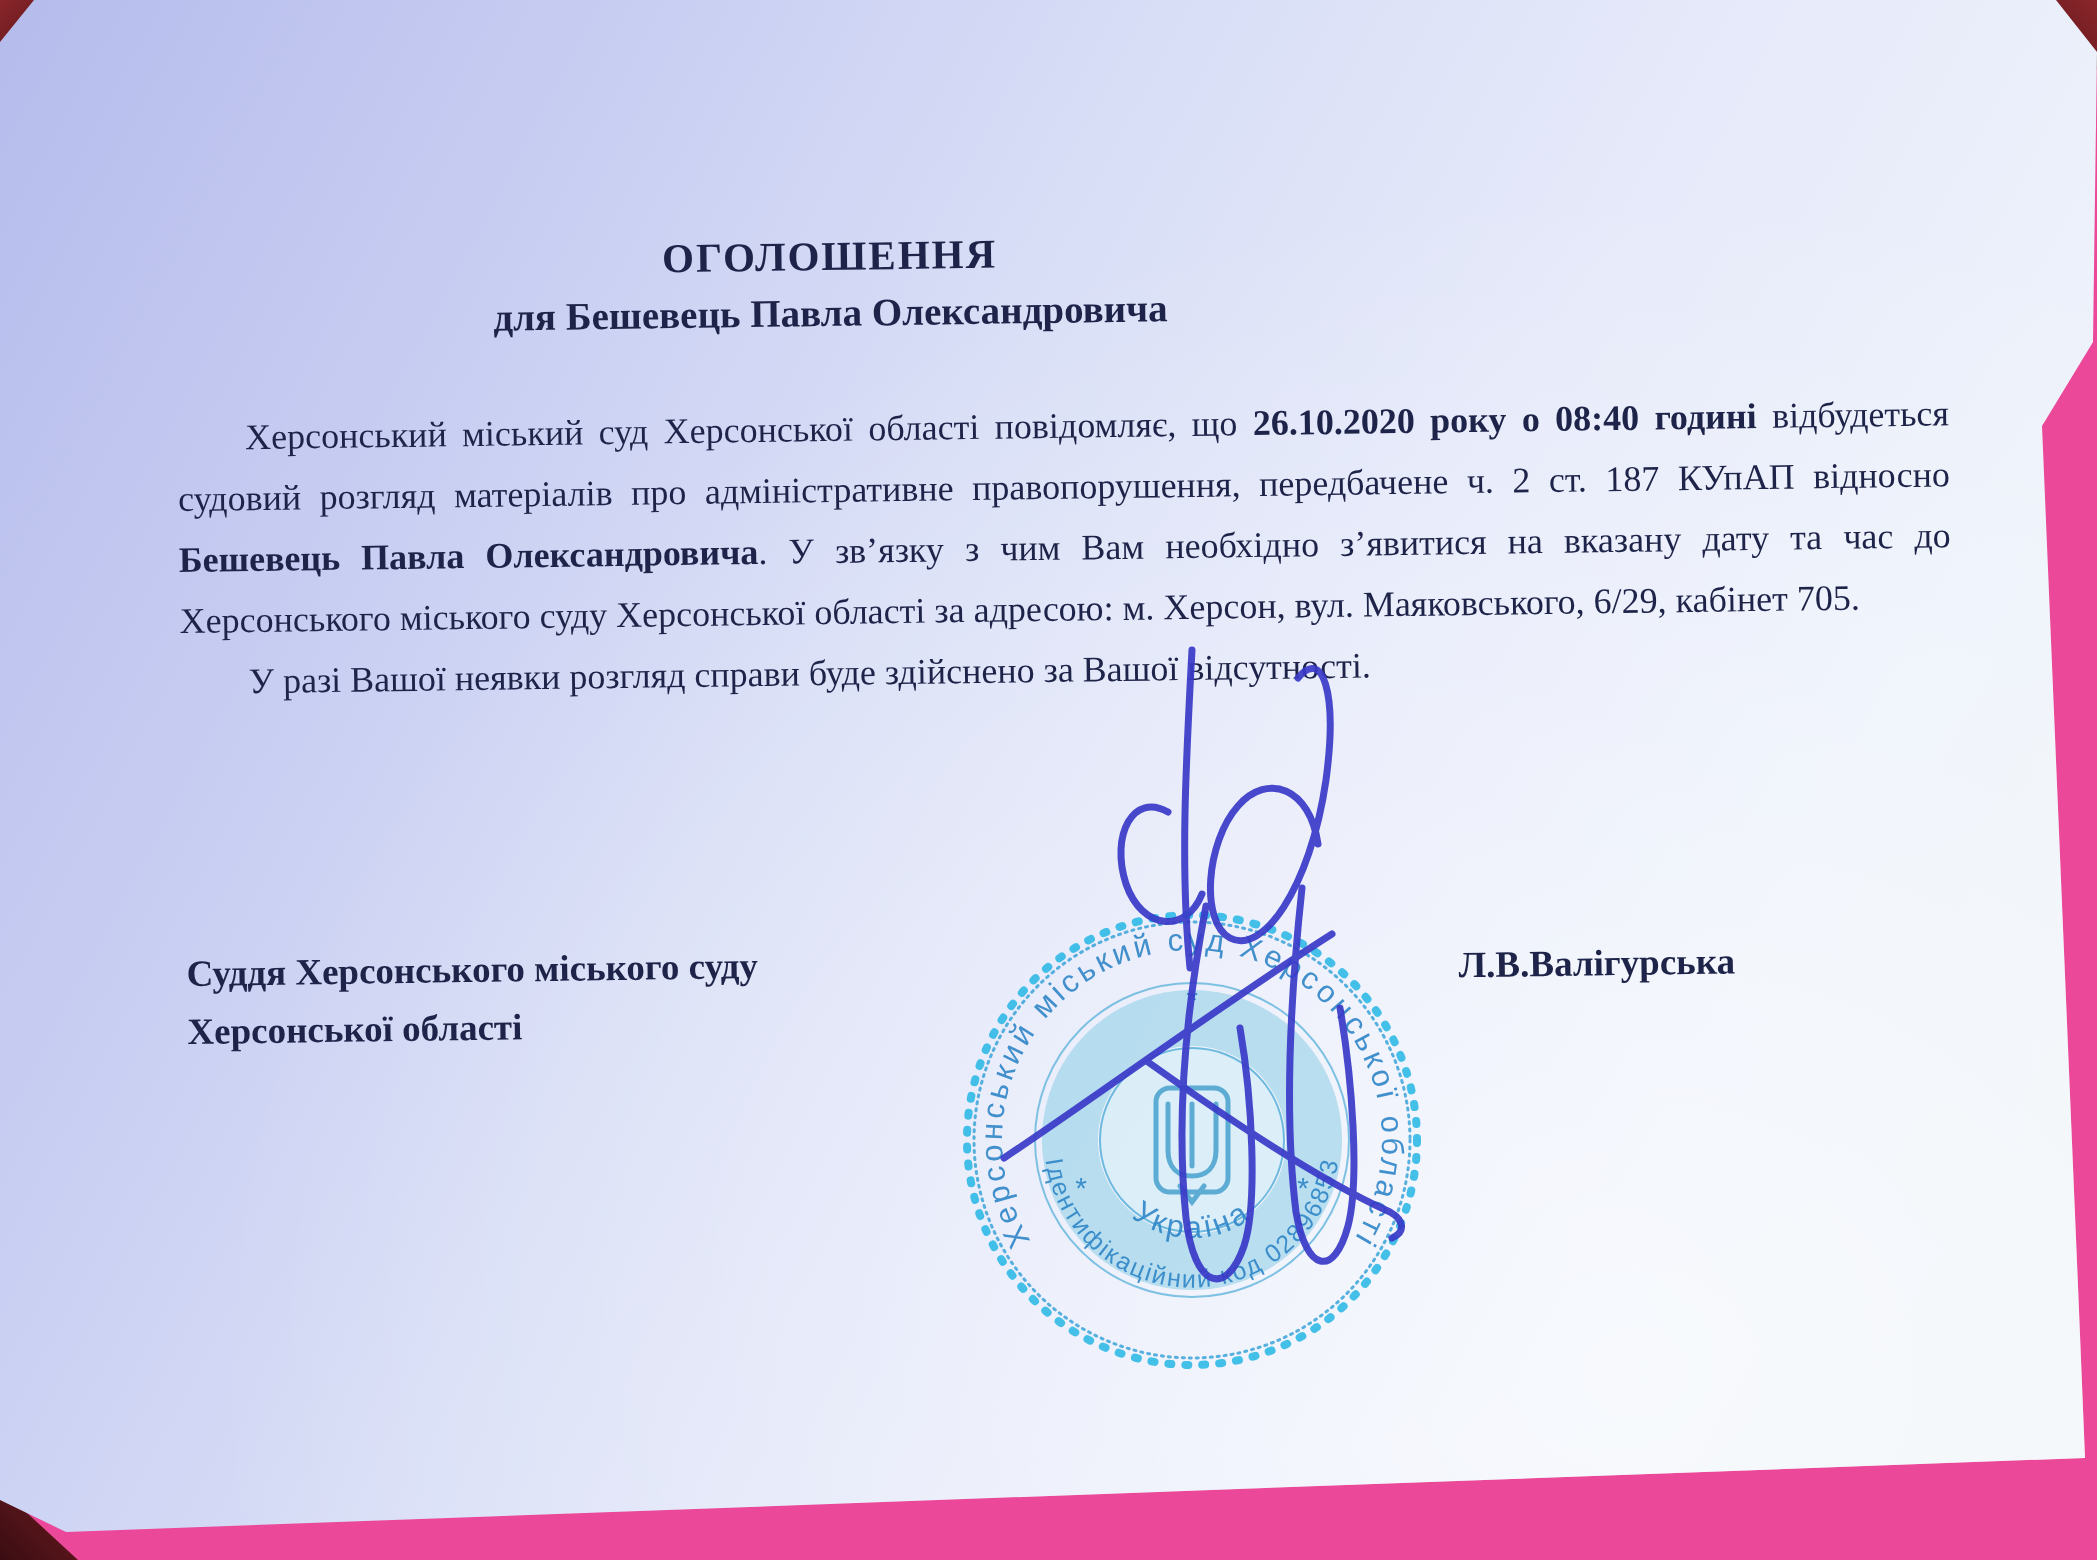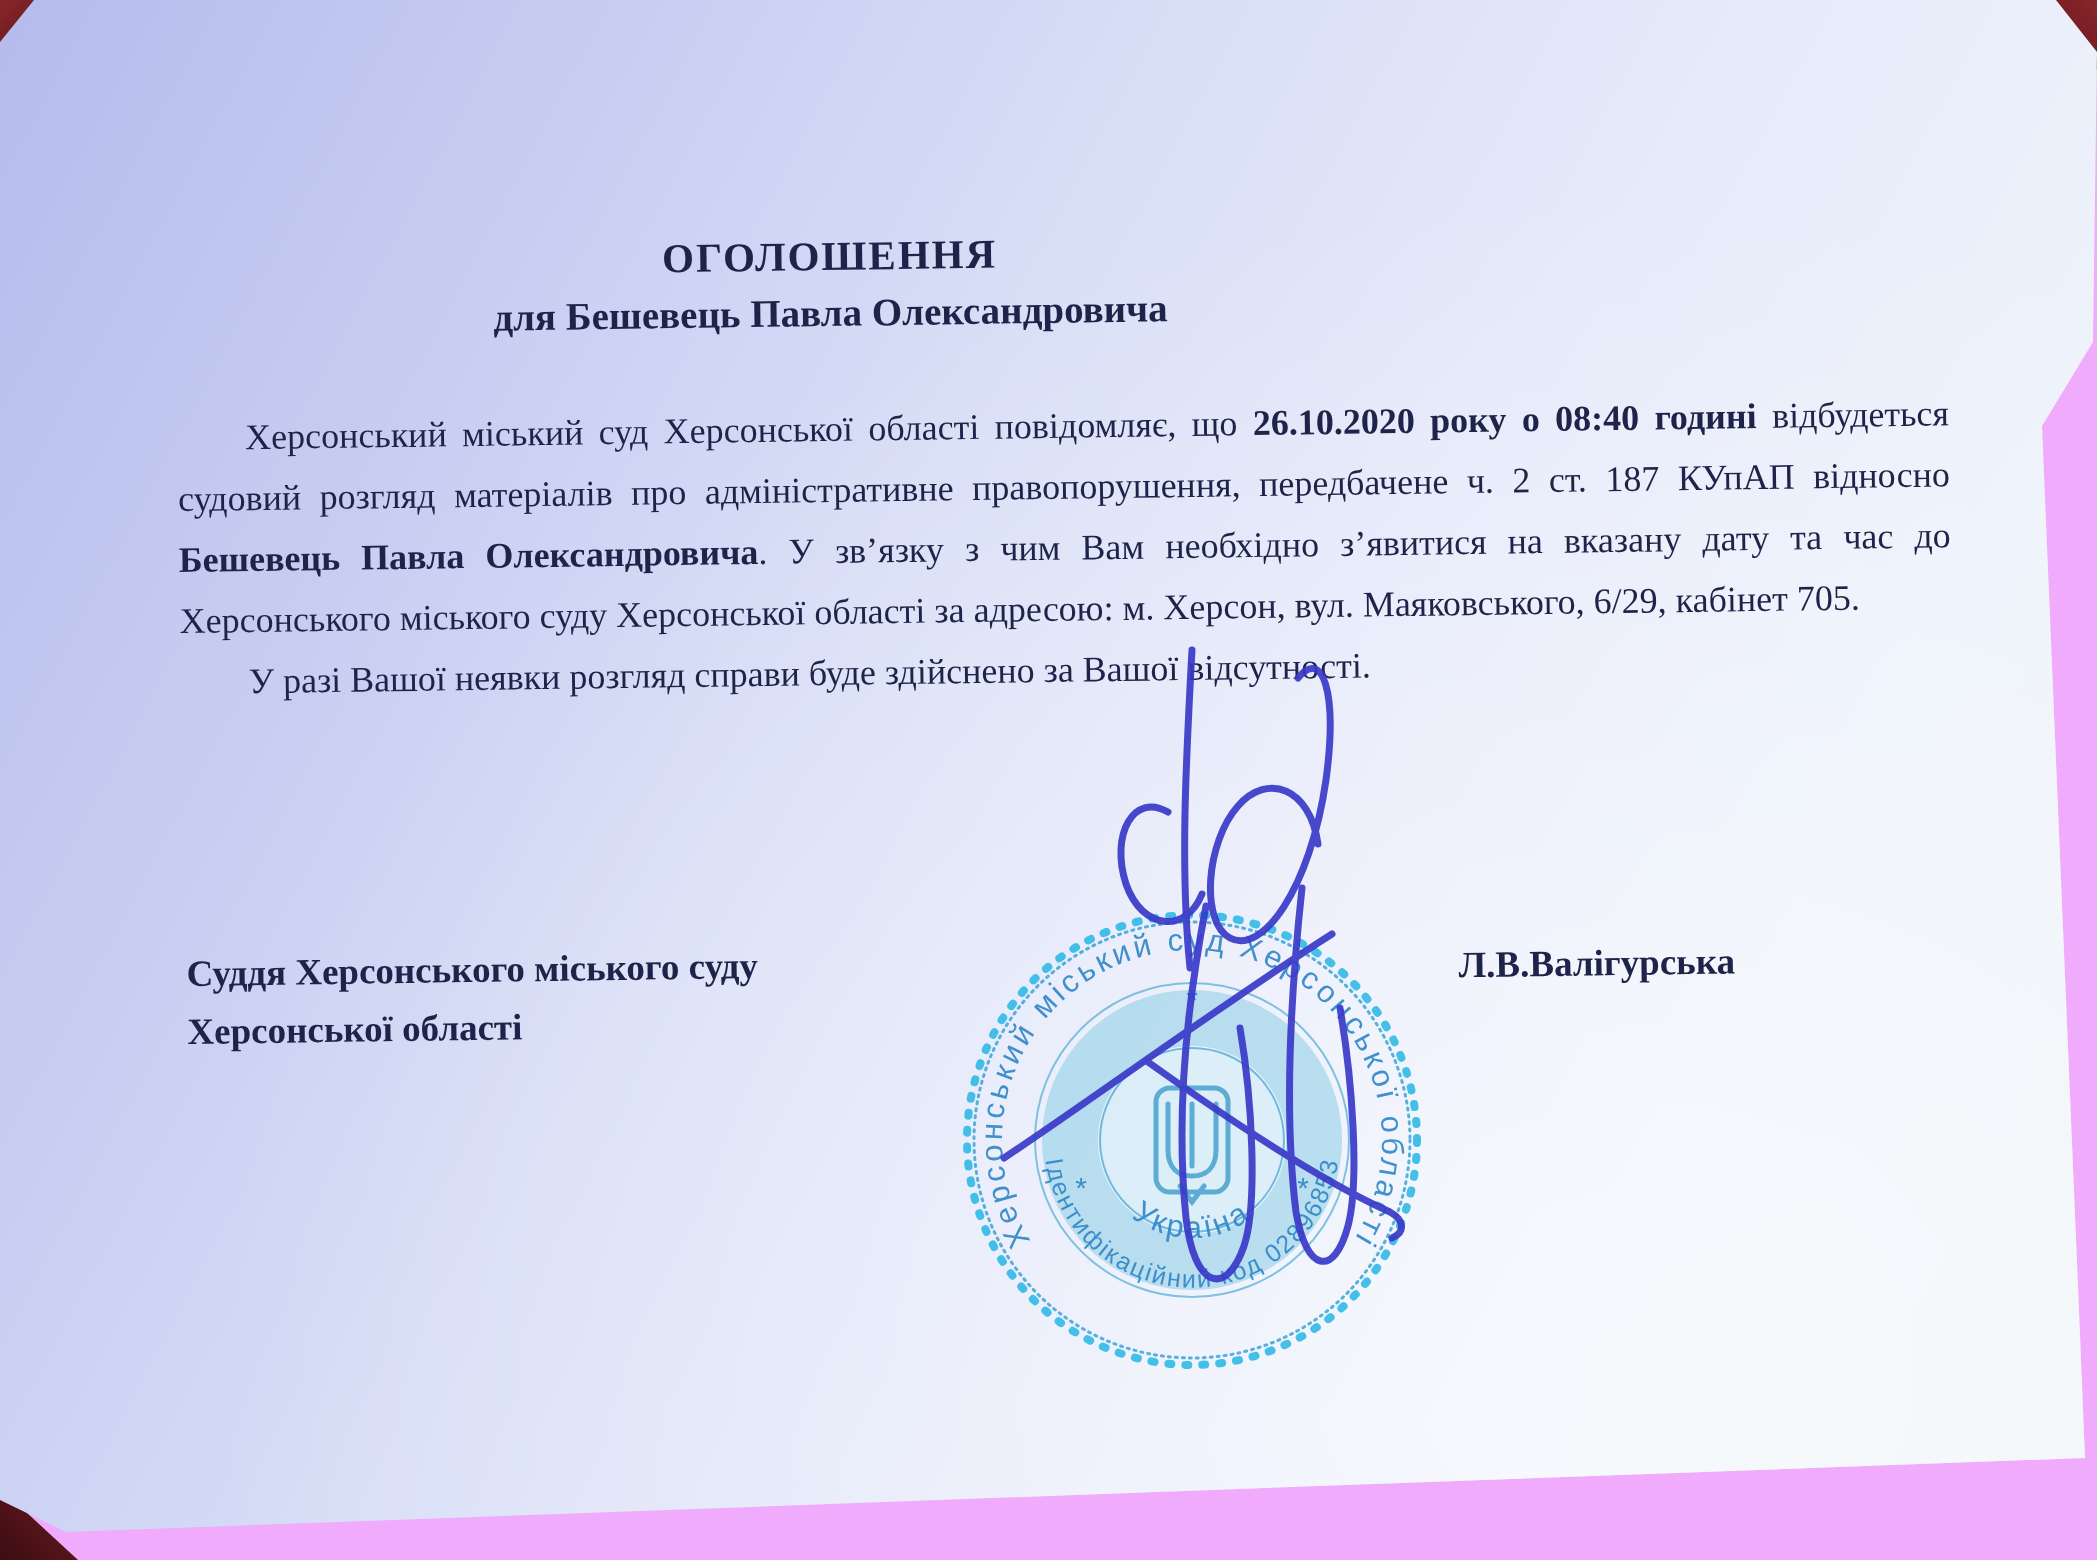--- a/index.html
+++ b/index.html
@@ -1,18 +1,18 @@
 <!DOCTYPE html>
 <html><head>
 <meta charset="utf-8">
 <style>
   html,body{margin:0;padding:0;background:#0e1128;}
   .page{
     position:relative;width:2097px;height:1560px;overflow:hidden;
-    background:#f0abfc;
+    background:#ec4899;
     font-family:"Liberation Serif", serif;
   }
   
   .corner{position:absolute;z-index:1;}
   .corner.tl{left:0;top:0;width:44px;height:54px;
     background:linear-gradient(135deg,#8a262b,#5b1418);
     clip-path:polygon(0 0,100% 0,0 100%);}
   .corner.tr{left:2037px;top:0;width:60px;height:70px;
     background:linear-gradient(225deg,#8a262b,#5b1418);
     clip-path:polygon(0 0,100% 0,100% 100%);}

